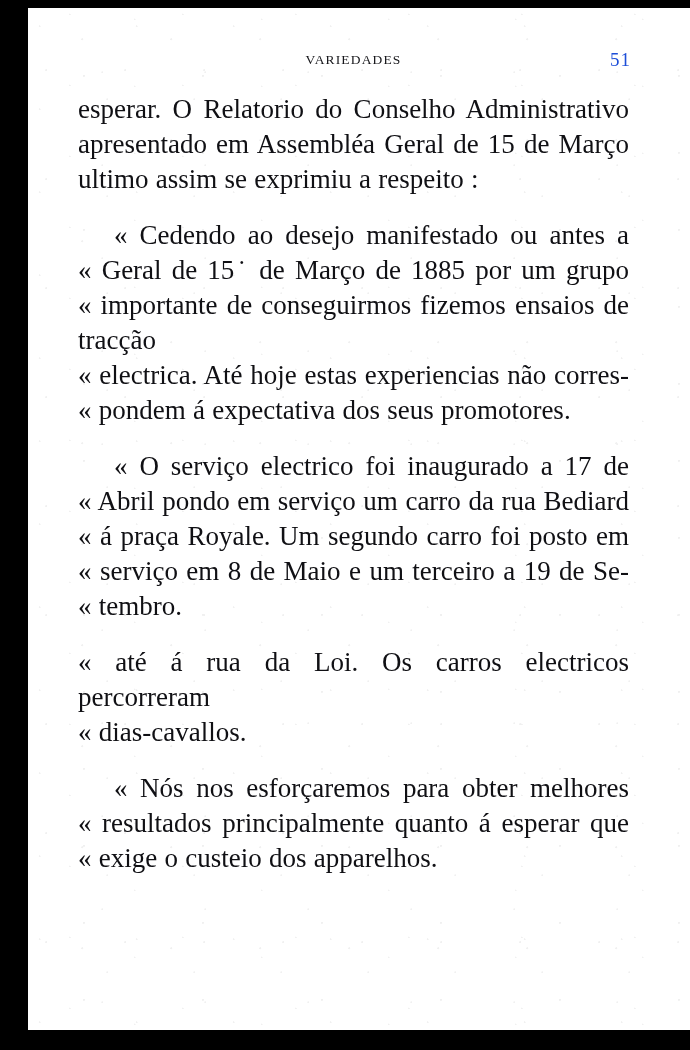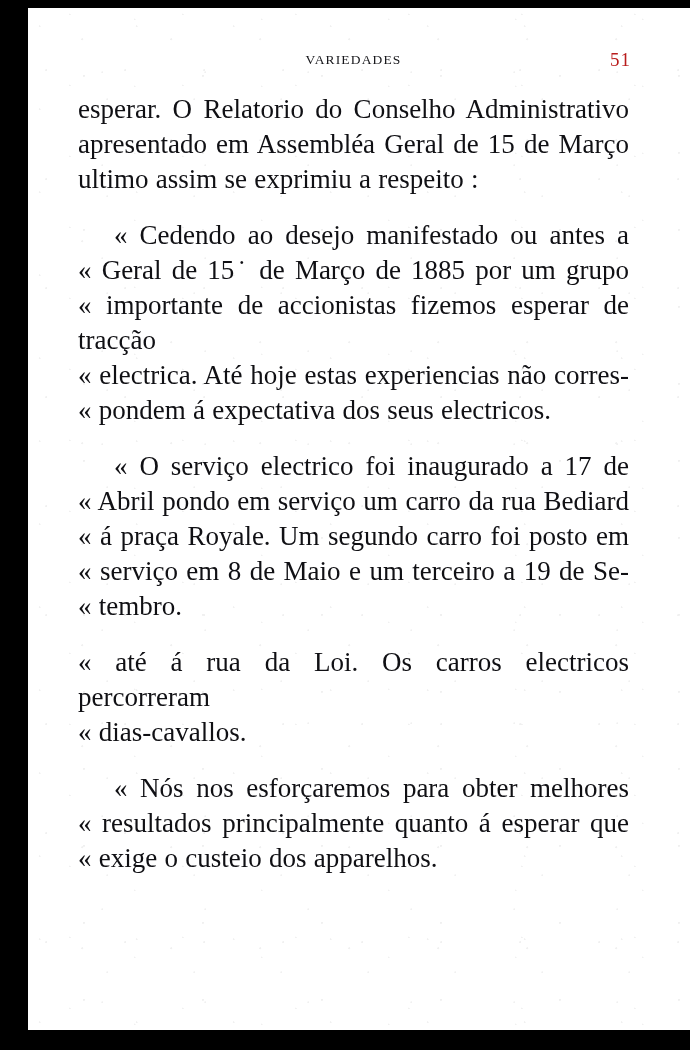--- a/index.html
+++ b/index.html
@@ -68,21 +68,21 @@
     letter-spacing: 1.15px;
     color: #16161a;
     font-family: "Liberation Serif", "DejaVu Serif", serif;
   }
   .runhead-folio {
     position: absolute;
     right: -2px;
     top: -3px;
     font-size: 19px;
     letter-spacing: 1px;
-    color: #b91c1c;
+    color: #1d4ed8;
     font-variant-numeric: oldstyle-nums;
   }
 
   
   .body {
     margin-top: 14px;
   }
 
   .para {
     font-size: 27px;
@@ -136,23 +136,23 @@
         <p class="para">
           <span class="line">esperar. O Relatorio do Conselho Administrativo</span>
           <span class="line">apresentado em Assembléa Geral de 15 de Março</span>
           <span class="line last">ultimo assim se exprimiu a respeito :</span>
         </p>
         <div class="para-gap"></div>
 
         <p class="para">
           <span class="line"><span class="indent"></span><span>« Cedendo ao desejo manifestado ou antes a</span></span>
           <span class="line">« Geral de 15˙ de Março de 1885 por um grupo</span>
-          <span class="line">« importante de accionistas fizemos esperar de tracção</span>
+          <span class="line">« importante de conseguirmos fizemos ensaios de tracção</span>
           <span class="line">« electrica. Até hoje estas experiencias não corres-</span>
-          <span class="line last">« pondem á expectativa dos seus electricos.</span>
+          <span class="line last">« pondem á expectativa dos seus promotores.</span>
         </p>
         <div class="para-gap"></div>
 
         <p class="para">
           <span class="line"><span class="indent"></span><span>« O serviço electrico foi inaugurado a 17 de</span></span>
           <span class="line">« Abril pondo em serviço um carro da rua Bediard</span>
           <span class="line">« á praça Royale. Um segundo carro foi posto em</span>
           <span class="line">« serviço em 8 de Maio e um terceiro a 19 de Se-</span>
           <span class="line last">« tembro.</span>
         </p>

